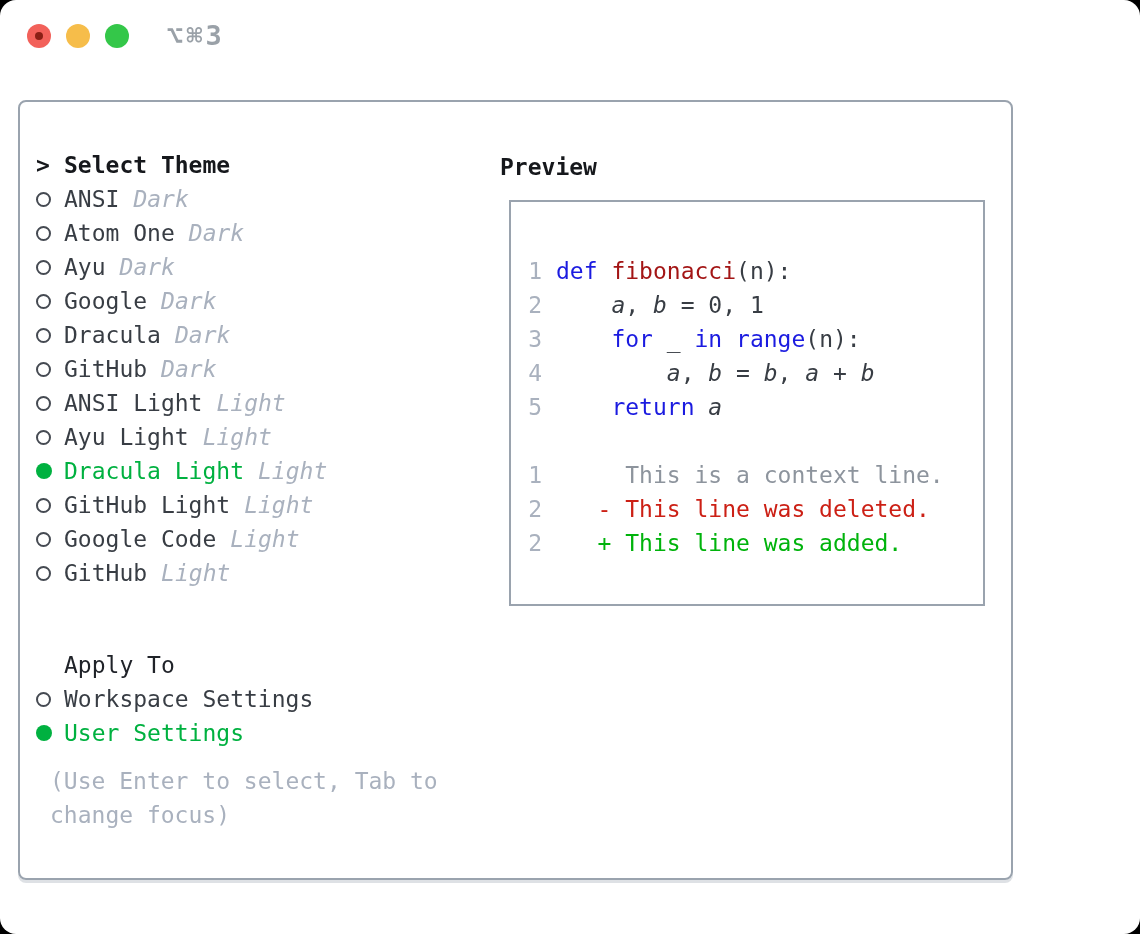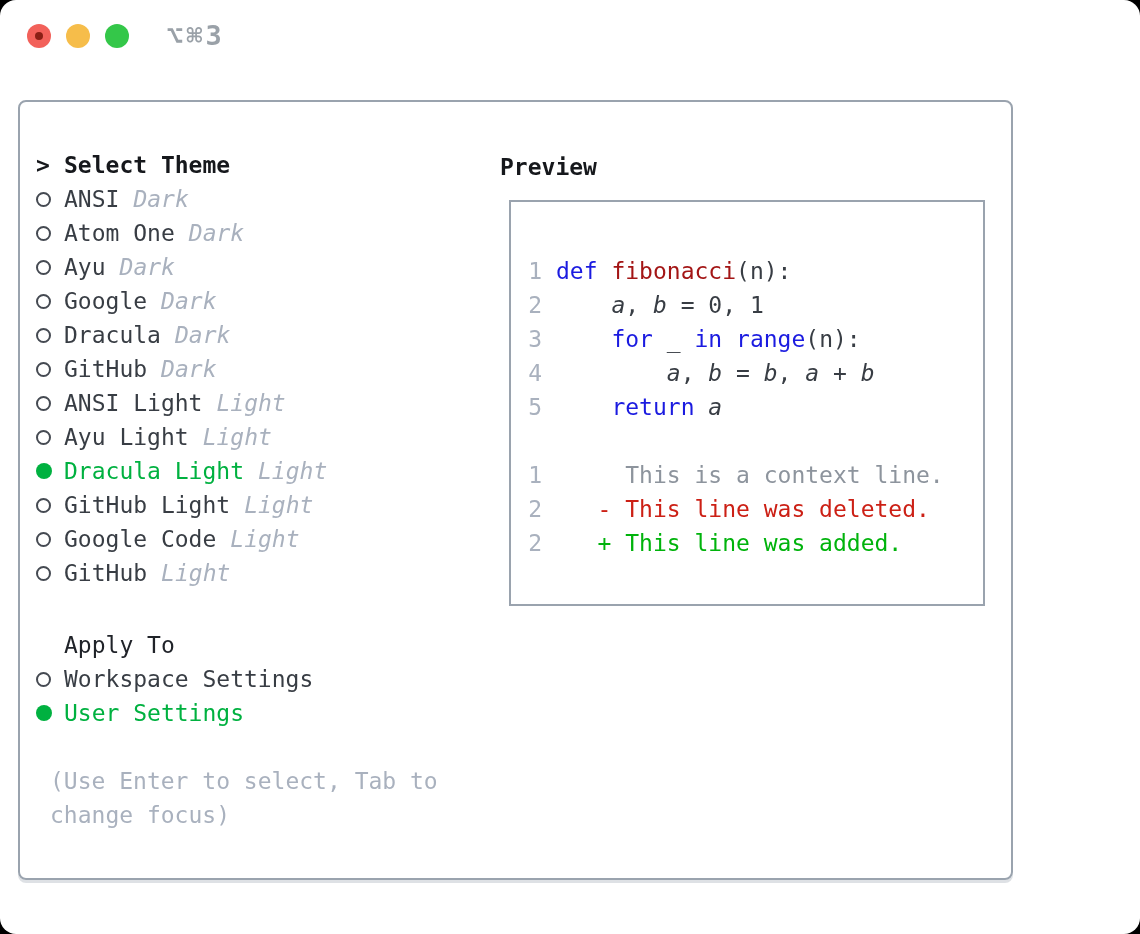--- a/index.html
+++ b/index.html
@@ -27,21 +27,21 @@
   .marker{width:28px;display:flex;align-items:center;flex:none;}
   .prompt{font-weight:700;color:var(--heading);}
   .hdr{font-weight:700;color:var(--heading);}
   .hdr2{color:var(--apply_heading);}
   .radio{width:15px;height:15px;border:2px solid #454a52;border-radius:50%;box-sizing:border-box;}
   .radio.on{width:16px;height:16px;border:none;background:var(--green);}
   .theme-name.on{color:var(--green);}
   .variant{color:var(--muted);margin-left:14px;font-style:italic;}
 
   .themes{position:absolute;left:16px;top:46px;}
-  .apply{position:absolute;left:16px;top:526px;}
+  .apply{position:absolute;left:16px;top:546px;}
   .hint{position:absolute;left:30px;top:662px;width:440px;line-height:34px;
         color:var(--muted);white-space:pre-wrap;}
 
   .preview-title{position:absolute;left:480px;top:52px;font-weight:700;color:var(--heading);}
   .preview-box{position:absolute;left:489px;top:98px;width:476px;height:406px;box-sizing:border-box;
                border:2px solid var(--border);padding:52px 0 0 17px;overflow:hidden;}
   .line{display:flex;align-items:center;height:34px;}
   .ln{width:14px;text-align:right;margin-right:14px;color:var(--muted);flex:none;}
   .code{white-space:pre;}
   .tok-kw{color:var(--kw);}

